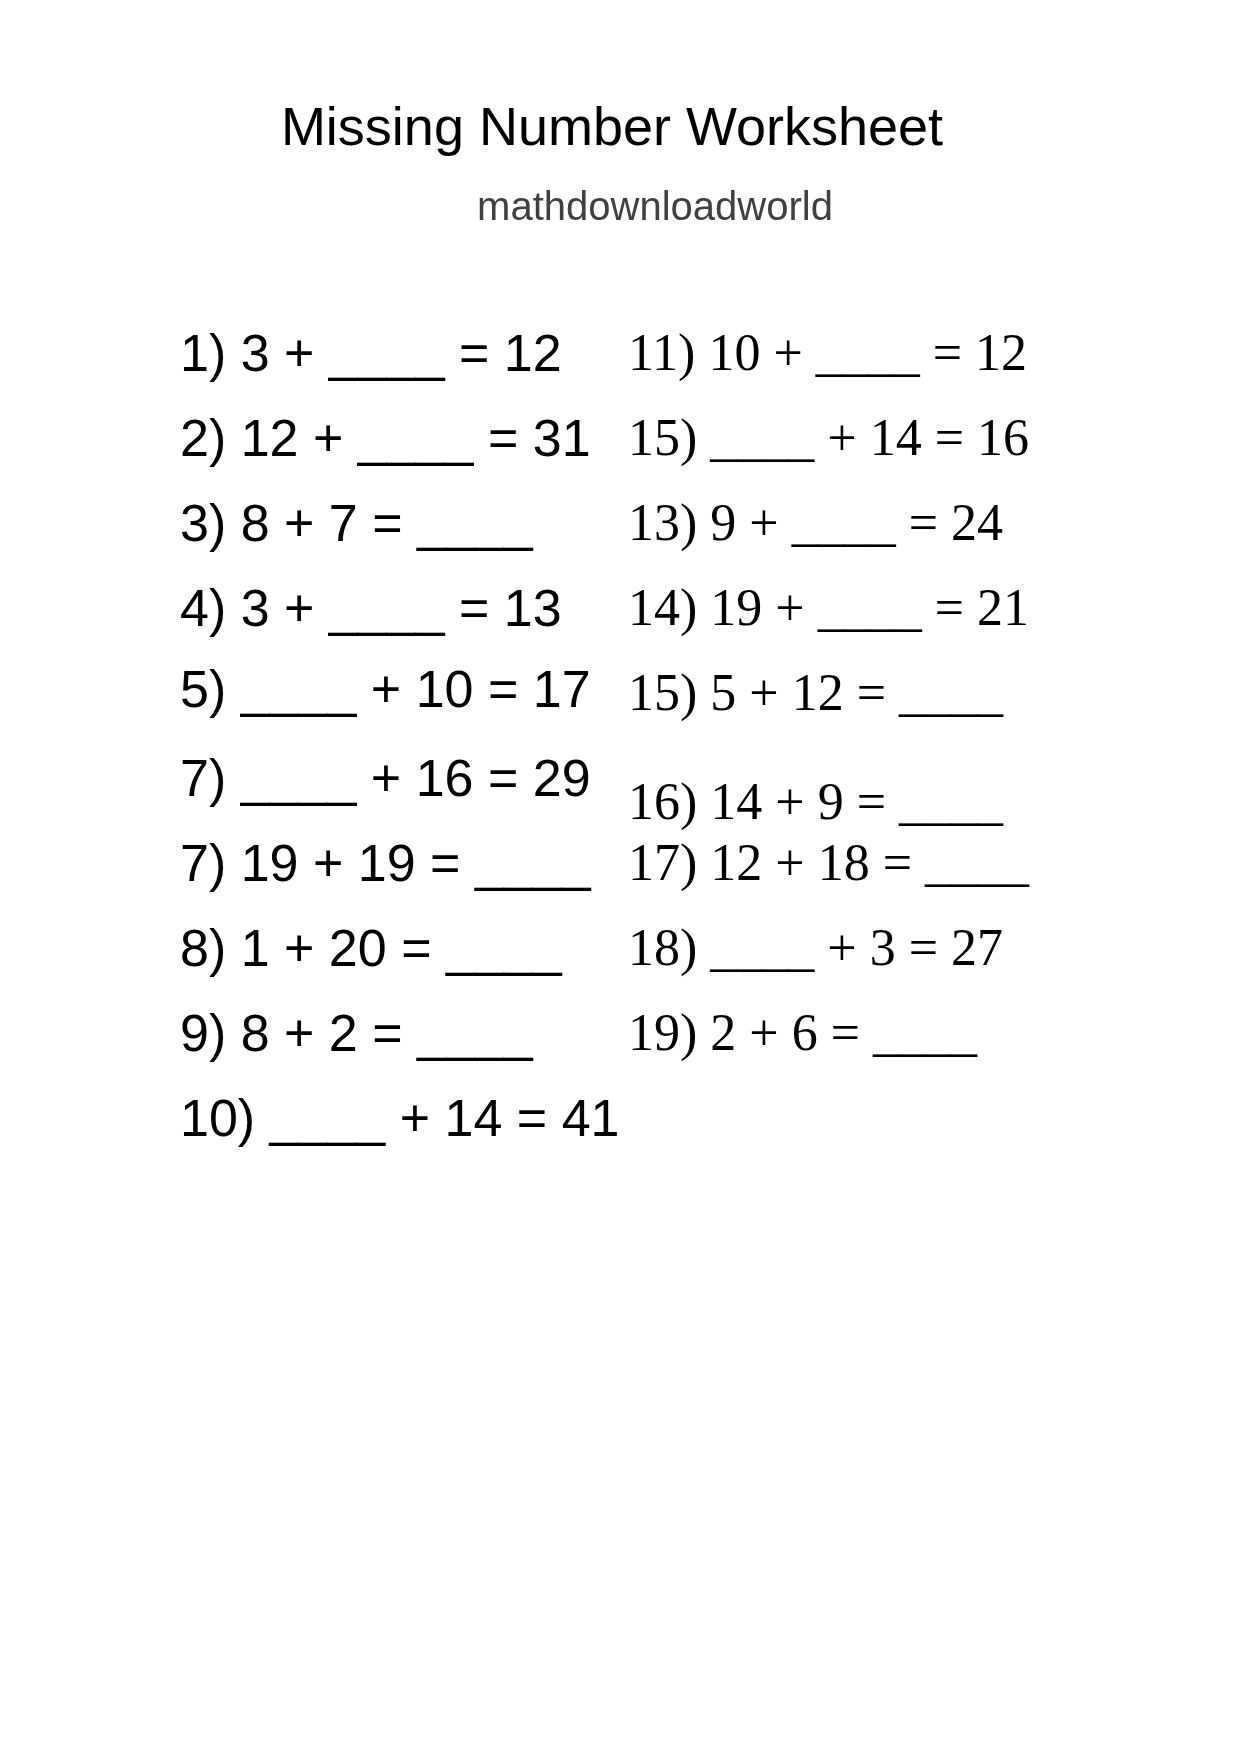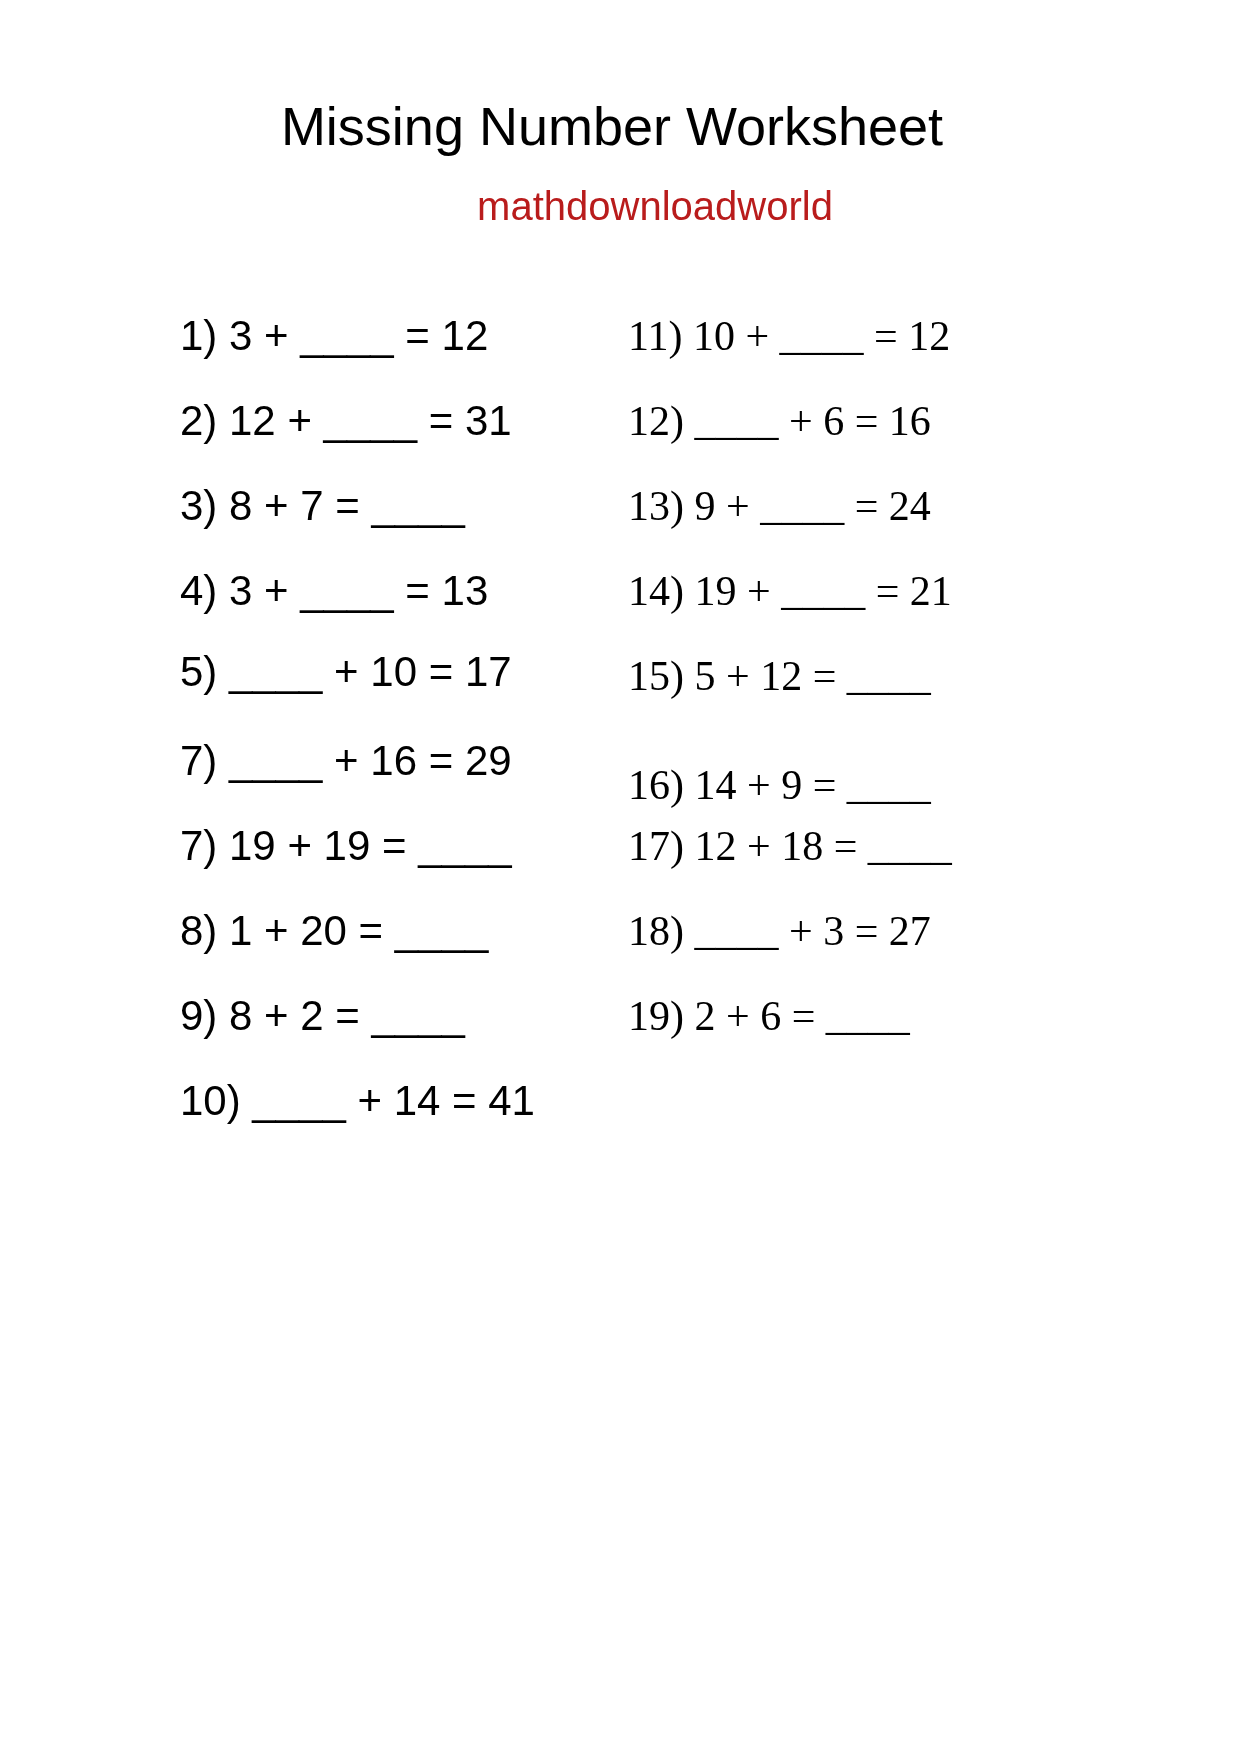--- a/index.html
+++ b/index.html
@@ -9,25 +9,26 @@
       color: #000000;
     }
     .title {
       position: absolute; left: 0; width: 1224px; top: 94px;
       text-align: center; font-size: 54px; line-height: 64px;
       box-sizing: border-box;
     }
     .subtitle {
       position: absolute; left: 0; width: 1240px; top: 182px;
       text-align: center; font-size: 40px; line-height: 48px;
-      color: #b91c1c; padding-left: 70px; box-sizing: border-box;
+      color: #404040; padding-left: 70px; box-sizing: border-box;
     }
     .problem {
-      position: absolute; font-size: 42px; line-height: 50px;
+      position: absolute; font-size: 52px; line-height: 50px;
       white-space: pre;
+      margin-top: 17px;
     }
     .col-left { left: 180px; }
     .col-right { left: 628px; font-family: Liberation Serif, serif; }
   </style>
 </head>
 <body>
 
 <div>
   <div class="title">Missing Number Worksheet</div>
   <div class="subtitle">mathdownloadworld</div>
@@ -40,21 +41,21 @@
     <div class="problem col-left" style="top:647px">5) ____ + 10 = 17</div>
     <div class="problem col-left" style="top:736px">7) ____ + 16 = 29</div>
     <div class="problem col-left" style="top:821px">7) 19 + 19 = ____</div>
     <div class="problem col-left" style="top:906px">8) 1 + 20 = ____</div>
     <div class="problem col-left" style="top:991px">9) 8 + 2 = ____</div>
     <div class="problem col-left" style="top:1076px">10) ____ + 14 = 41</div>
   </div>
 
   <div>
     <div class="problem col-right" style="top:311px">11) 10 + ____ = 12</div>
-    <div class="problem col-right" style="top:396px">12) ____ + 6 = 16</div>
+    <div class="problem col-right" style="top:396px">15) ____ + 14 = 16</div>
     <div class="problem col-right" style="top:481px">13) 9 + ____ = 24</div>
     <div class="problem col-right" style="top:566px">14) 19 + ____ = 21</div>
     <div class="problem col-right" style="top:651px">15) 5 + 12 = ____</div>
     <div class="problem col-right" style="top:760px">16) 14 + 9 = ____</div>
     <div class="problem col-right" style="top:821px">17) 12 + 18 = ____</div>
     <div class="problem col-right" style="top:906px">18) ____ + 3 = 27</div>
     <div class="problem col-right" style="top:991px">19) 2 + 6 = ____</div>
   </div>
 </div>
 

